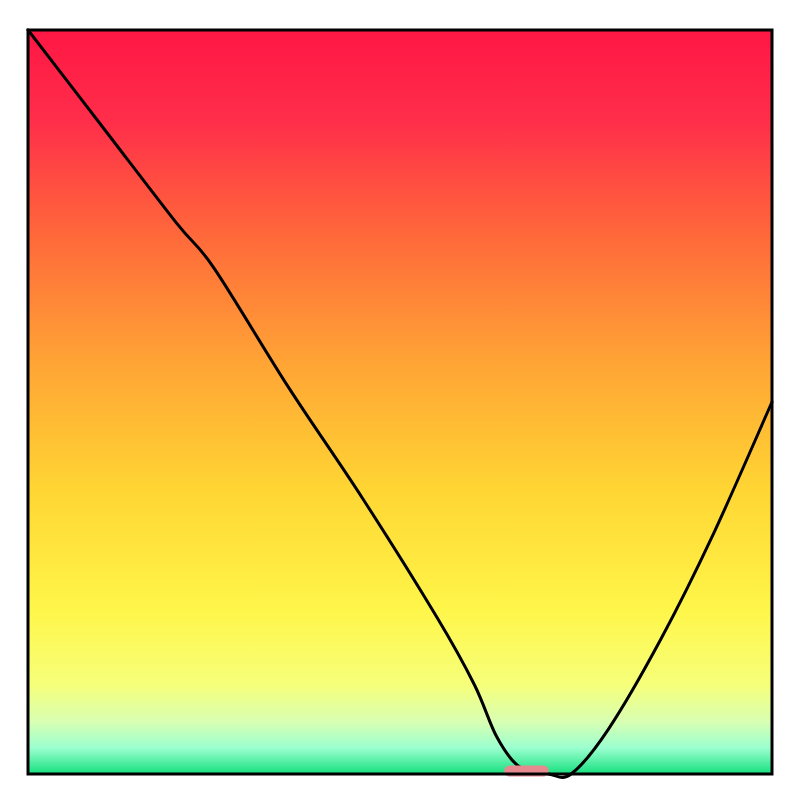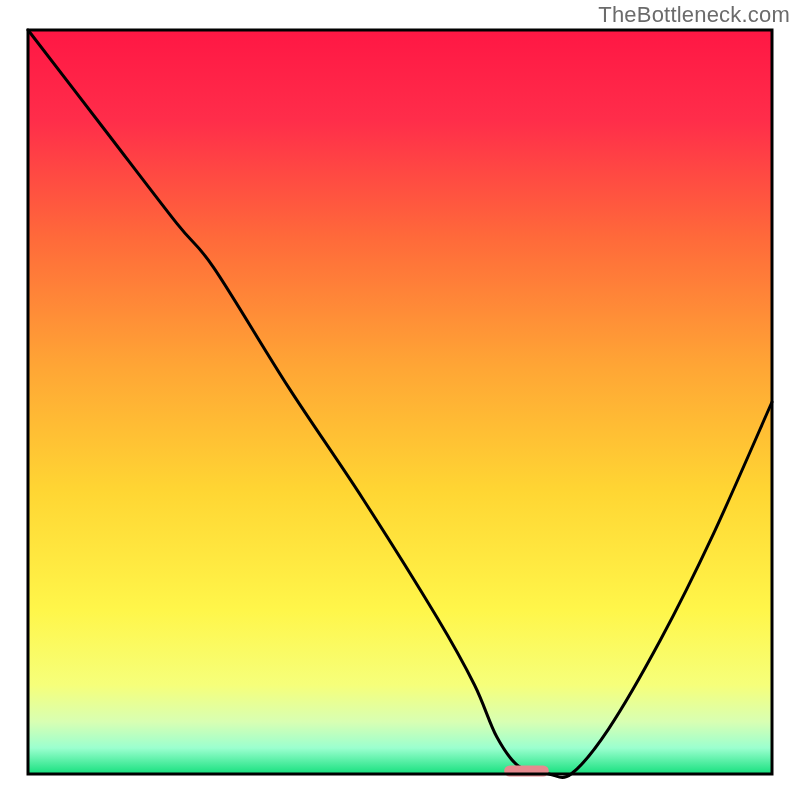--- a/index.html
+++ b/index.html
@@ -32,21 +32,20 @@
     width: 800px;
     height: 800px;
     display: block;
   }
 </style>
 </head>
 <body>
 
 <div class="root">
 
-  <div class="watermark">TheBottleneck.com</div>
 
   <svg class="chart" viewBox="0 0 800 800">
     <defs>
       <linearGradient id="bg-grad" x1="0" y1="0" x2="0" y2="1">
           <stop offset="0.00%" stop-color="#ff1744"></stop>
           <stop offset="12.00%" stop-color="#ff2d4a"></stop>
           <stop offset="28.00%" stop-color="#ff6a3a"></stop>
           <stop offset="45.00%" stop-color="#ffa535"></stop>
           <stop offset="62.00%" stop-color="#ffd633"></stop>
           <stop offset="78.00%" stop-color="#fff64a"></stop>

